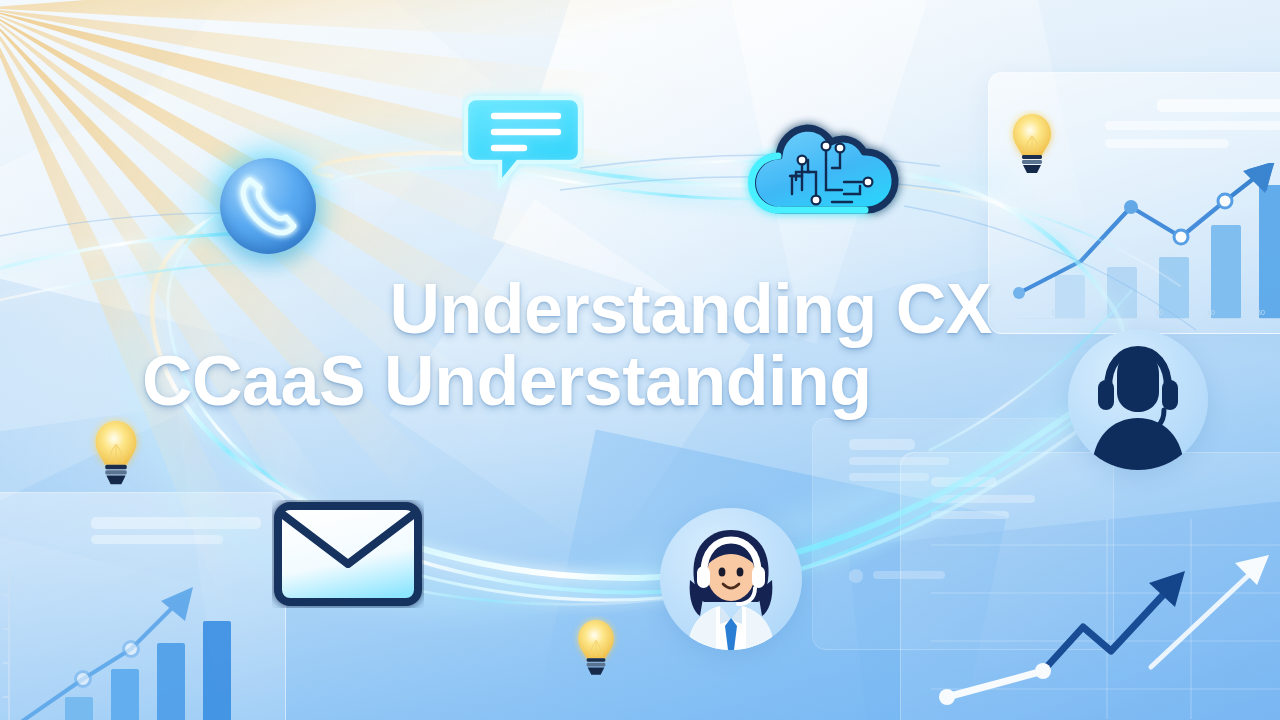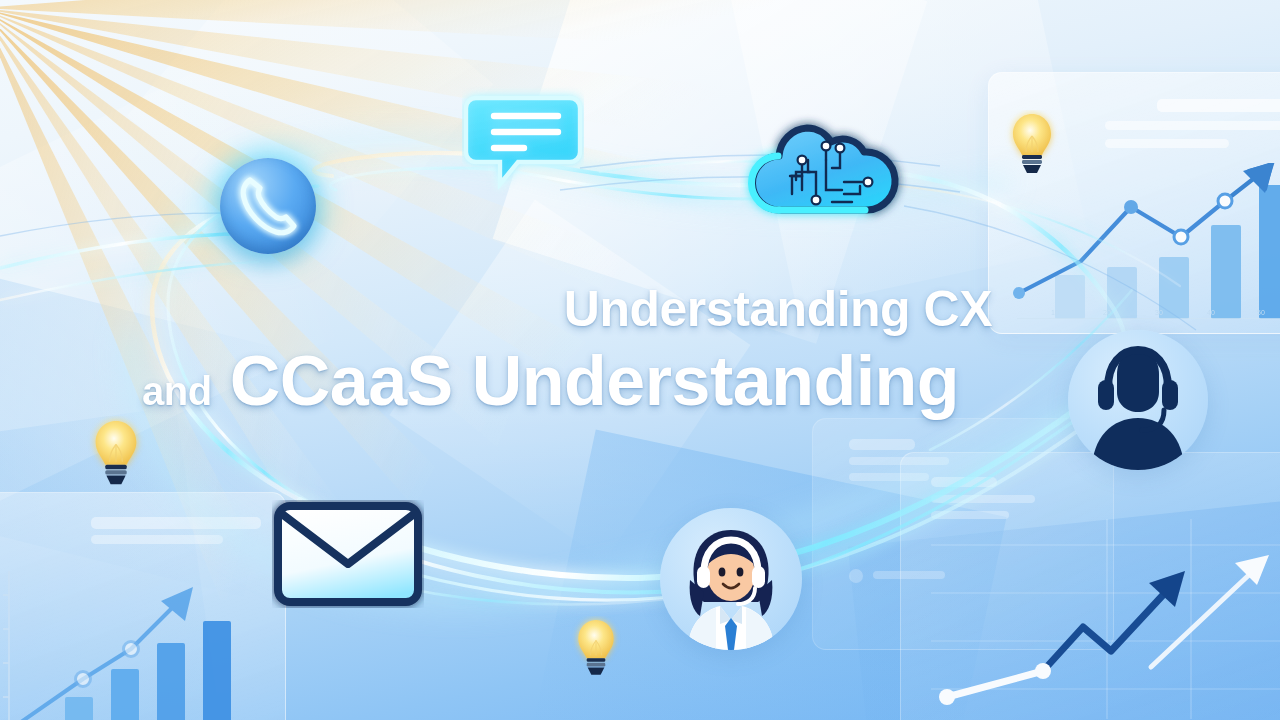--- a/index.html
+++ b/index.html
@@ -96,21 +96,21 @@
     background: radial-gradient(circle at 38% 30%, #d6ecfd 0%, #bfe0fb 48%, #a8d3f8 100%);
     box-shadow: 0 6px 22px rgba(60,120,190,.18);
   }
 
   
   #title-block { position:absolute; left:140px; top:272px; width:920px; }
   .t-row { display:flex; align-items:baseline; color:#ffffff;
            font-weight:700; letter-spacing:-.5px;
            text-shadow: 0 3px 7px rgba(90,140,190,.45), 0 1px 2px rgba(90,140,190,.5);}
   #t-line1 { justify-content:flex-end; padding-right:68px; }
-  #t-line1 .big { font-size:50px; line-height:74px; }
+  #t-line1 .big { font-size:70px; line-height:74px; }
   #t-line2 { justify-content:flex-start; padding-left:2px; margin-top:-4px; }
   #t-line2 .small { font-size:40px; line-height:58px; margin-right:18px; }
   #t-line2 .big { font-size:70px; line-height:78px; }
 </style>
 </head>
 <body>
 
 <div id="stage">
 
   <div class="facet fc1"></div>
@@ -557,18 +557,17 @@
       <rect x="18" y="50" width="20" height="4" rx="1.4" fill="#5a7390"></rect>
       <path d="M19,55 h18 l-4,8 h-10 z" fill="#15294a"></path>
     </svg>
   </div>
 
   <div id="title-block">
     <div class="t-row" id="t-line1">
       <span class="big">Understanding CX</span>
     </div>
     <div class="t-row" id="t-line2">
-      <span class="small">and</span>
       <span class="big">CCaaS Understanding</span>
     </div>
   </div>
 
 </div>
 
 </body></html>

